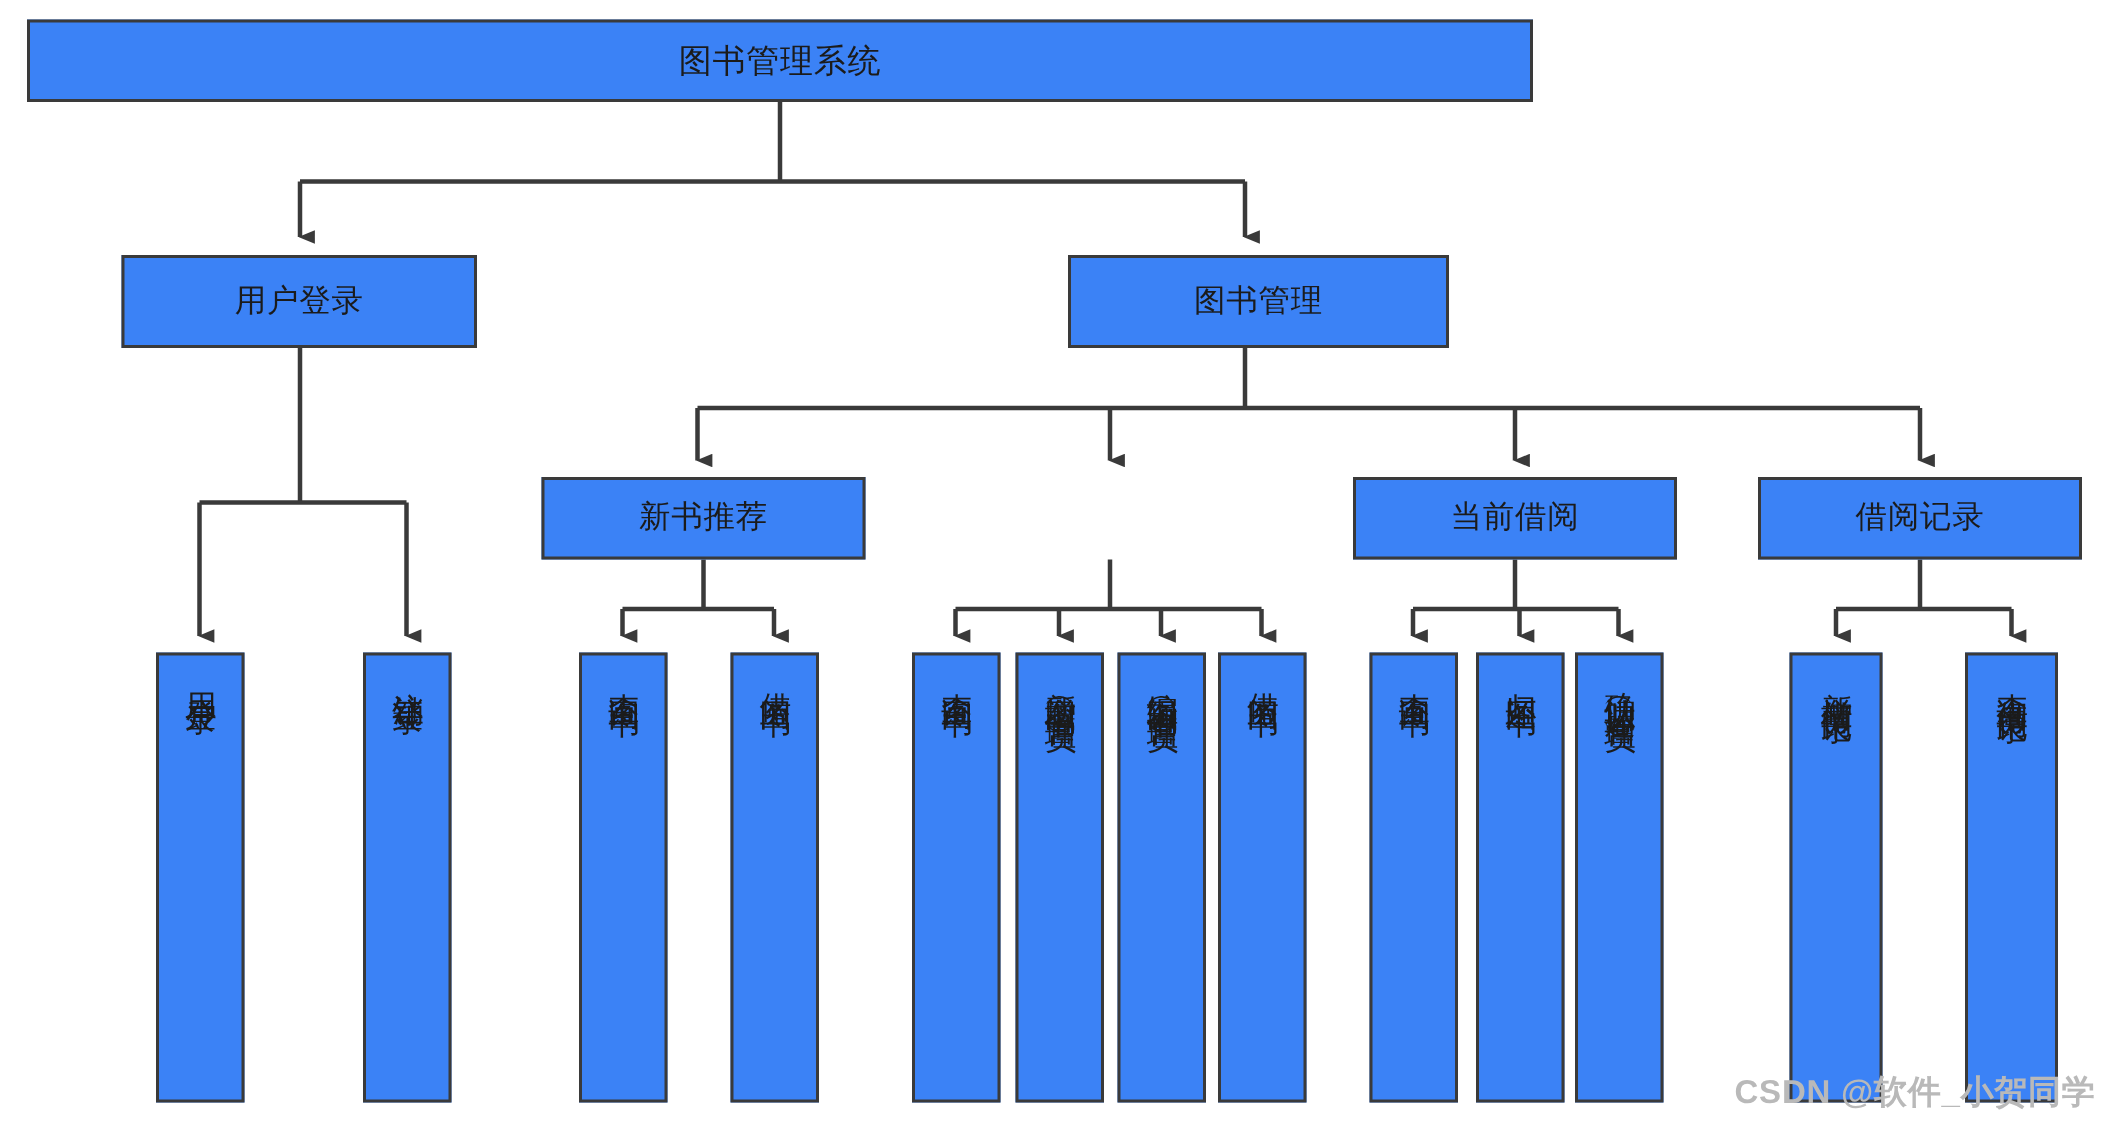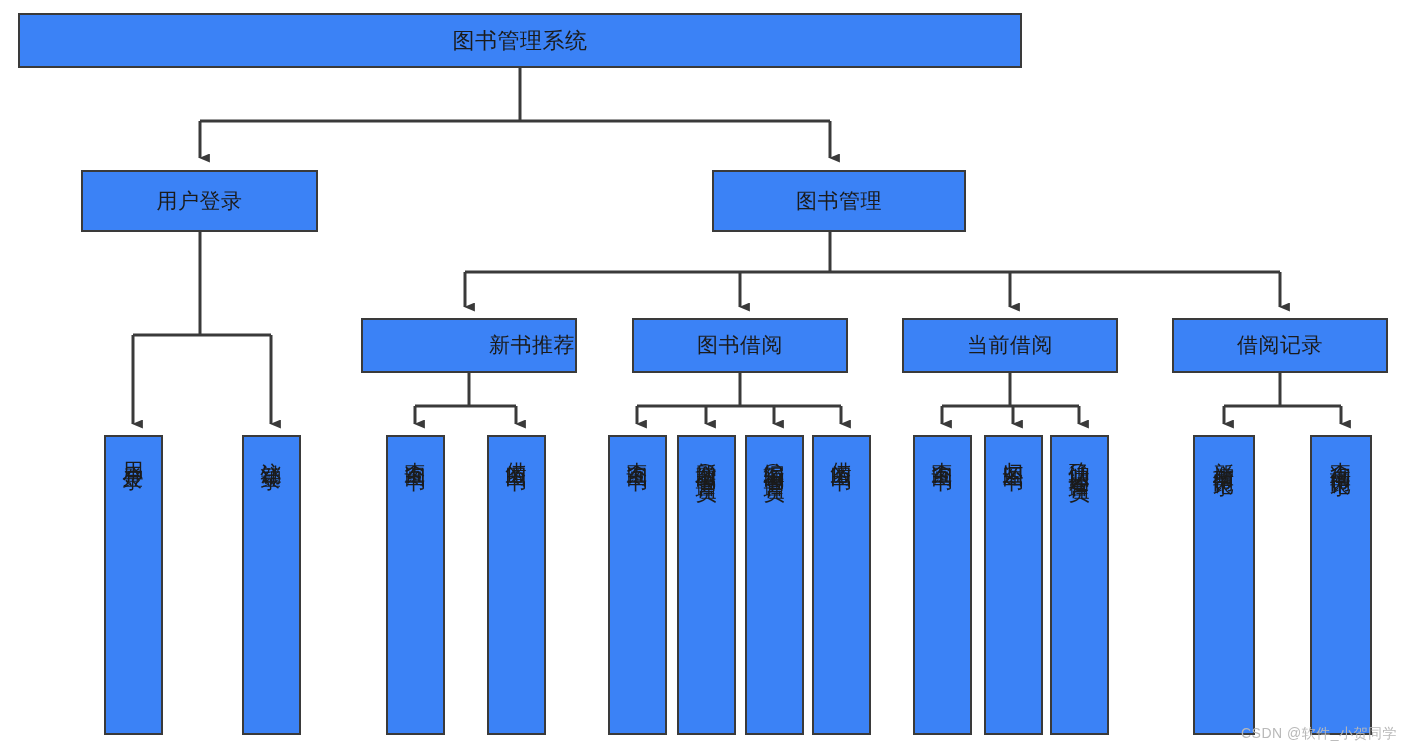--- a/index.html
+++ b/index.html
@@ -57,24 +57,25 @@
     line-height: 1;
     white-space: nowrap;
   }
   #root-node .lbl {
     font-size: 22px;
   }
   #watermark {
     position: absolute;
     right: 8px;
     bottom: 4px;
-    font-size: 14px;
+    font-size: 22px;
     color: #b9b9b9;
     letter-spacing: 0.5px;
     white-space: nowrap;
+    font-weight: bold;
   }
 </style>
 </head>
 <body>
 
 <div id="canvas">
 
   <svg id="wires" viewBox="0 0 1405 747" xmlns="http://www.w3.org/2000/svg">
     <defs>
       <marker id="arrow" viewBox="0 0 10 12" refX="5" refY="11" markerWidth="9" markerHeight="11" orient="auto-start-reverse" markerUnits="userSpaceOnUse">
@@ -129,25 +130,22 @@
     <span class="lbl">图书管理系统</span>
   </div>
 
   <div class="node horiz" style="left:81px; top:170px; width:237px; height:62px;">
     <span class="lbl">用户登录</span>
   </div>
   <div class="node horiz" style="left:712px; top:170px; width:254px; height:62px;">
     <span class="lbl">图书管理</span>
   </div>
 
-  <div class="node horiz" style="left:361px; top:318px; width:216px; height:55px;justify-content:flex-end;">
+  <div class="node horiz" style="left:361px; top:318px; width:216px; height:55px;">
     <span class="lbl">新书推荐</span>
-  </div>
-  <div class="node horiz" style="left:632px; top:318px; width:216px; height:55px;">
-    <span class="lbl">图书借阅</span>
   </div>
   <div class="node horiz" style="left:902px; top:318px; width:216px; height:55px;">
     <span class="lbl">当前借阅</span>
   </div>
   <div class="node horiz" style="left:1172px; top:318px; width:216px; height:55px;">
     <span class="lbl">借阅记录</span>
   </div>
 
   <div class="node vert" style="left:104px; top:435px; width:59px; height:300px;">
     <span class="lbl">用户登录</span>

